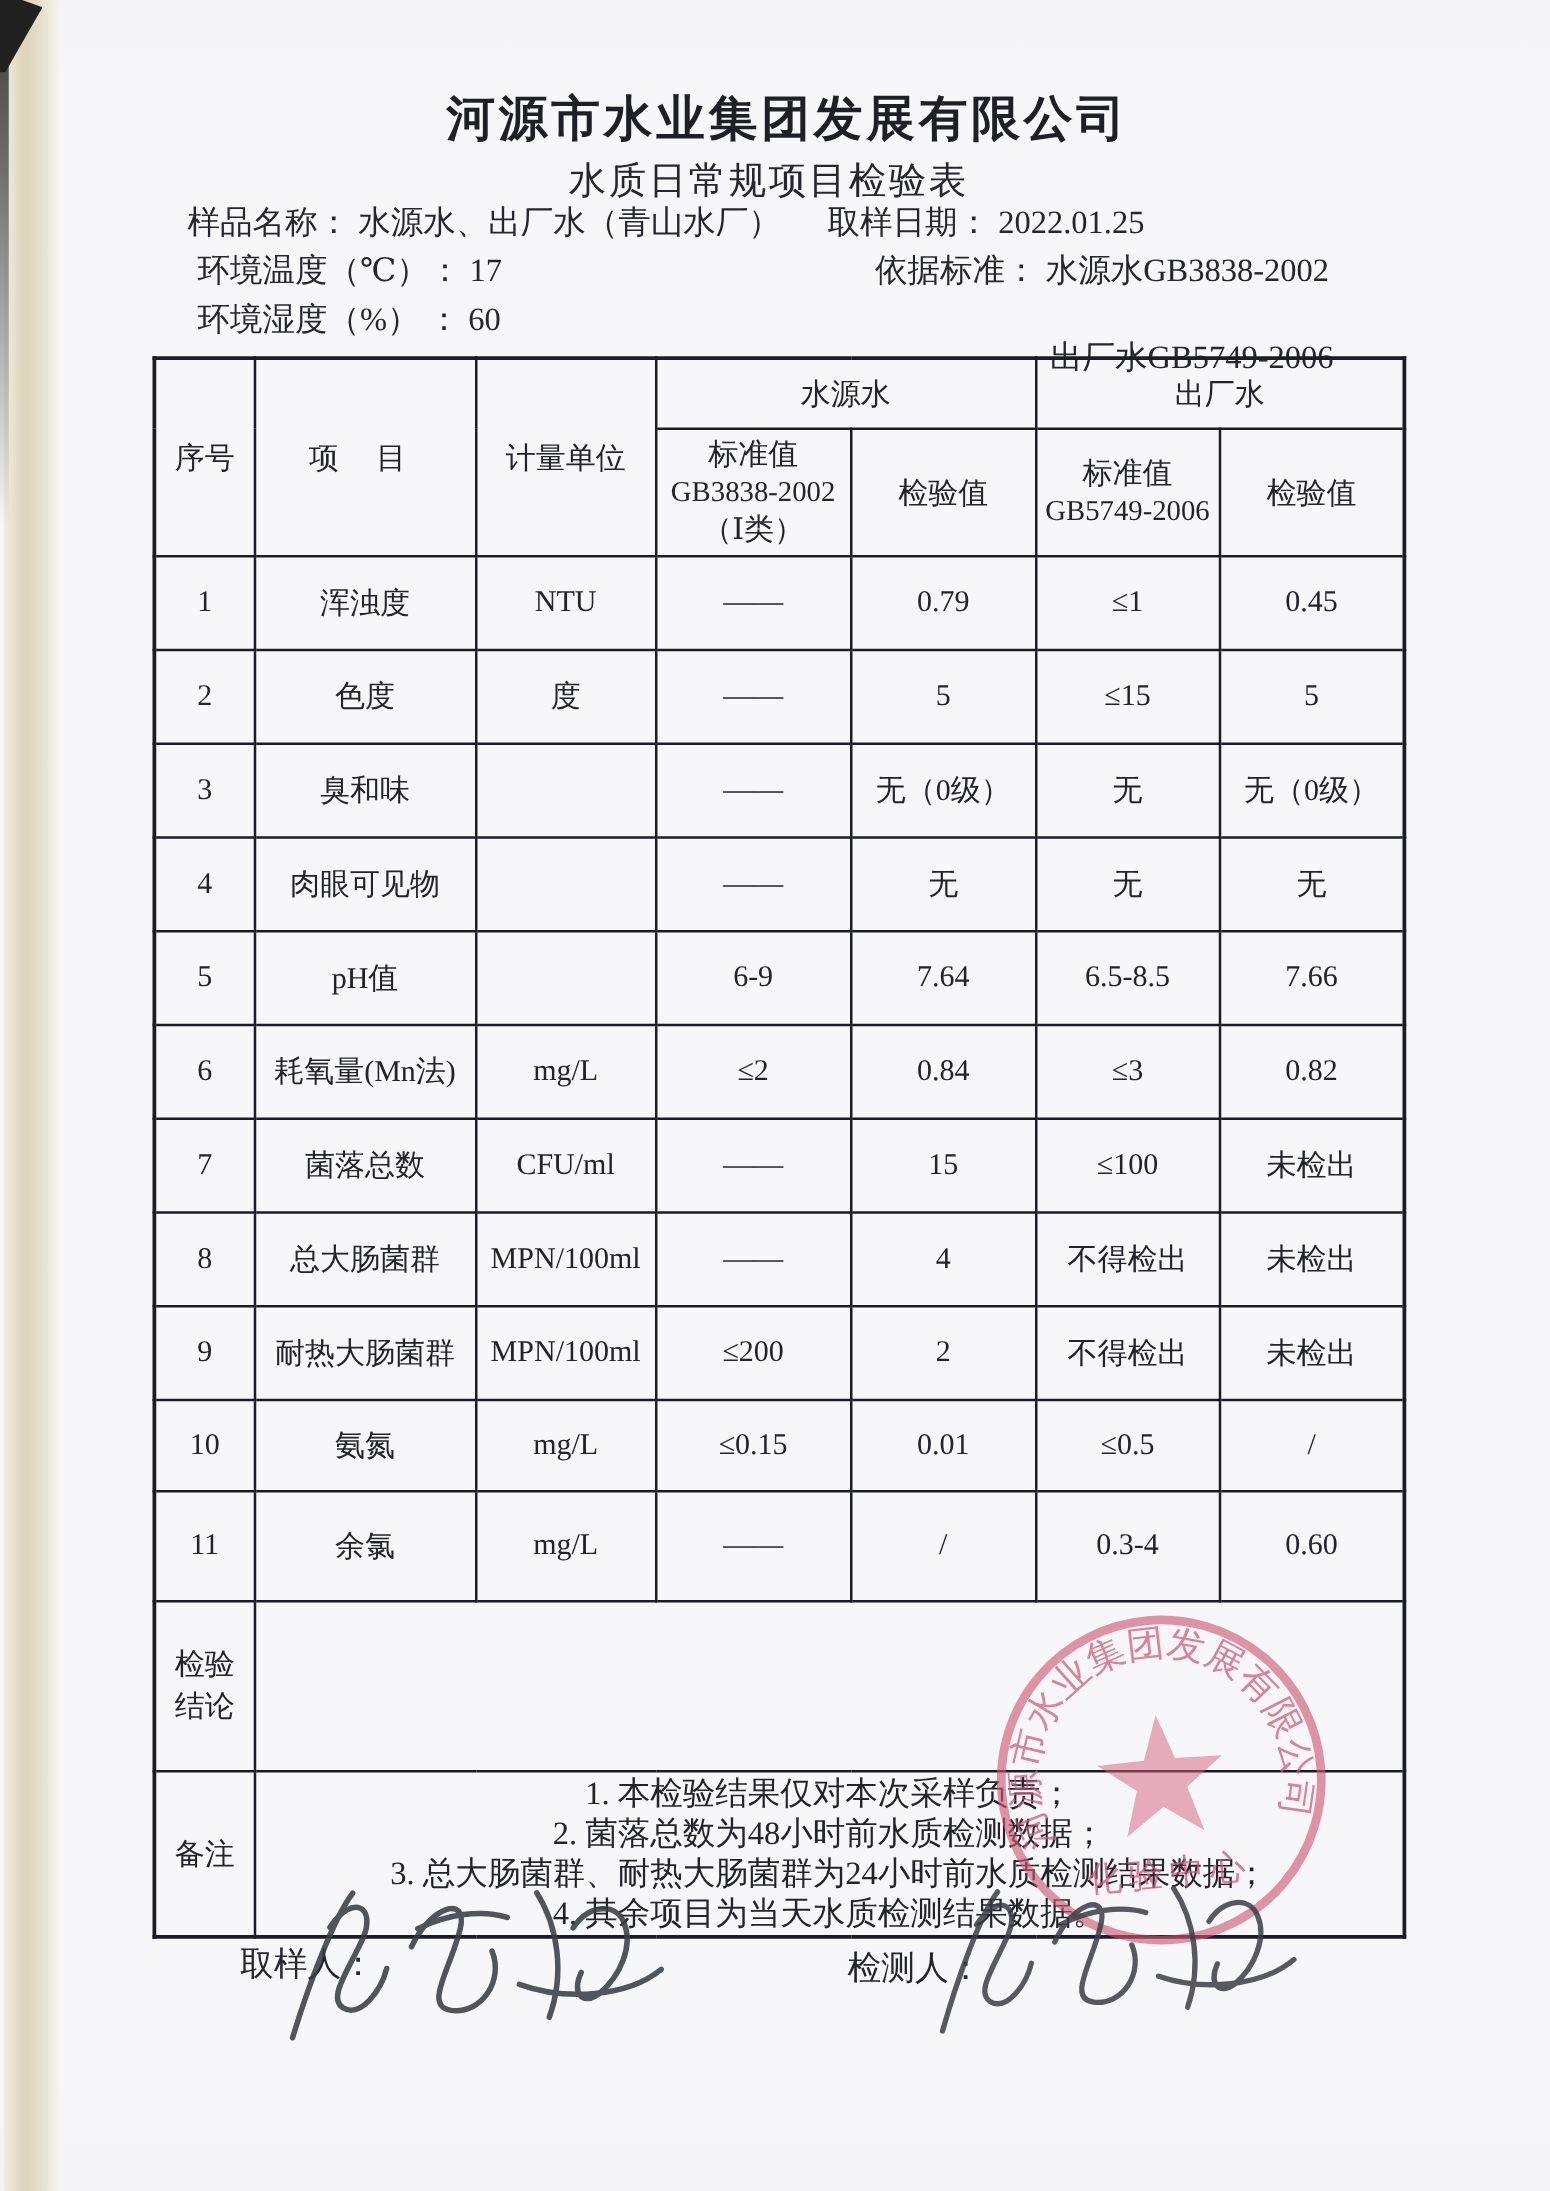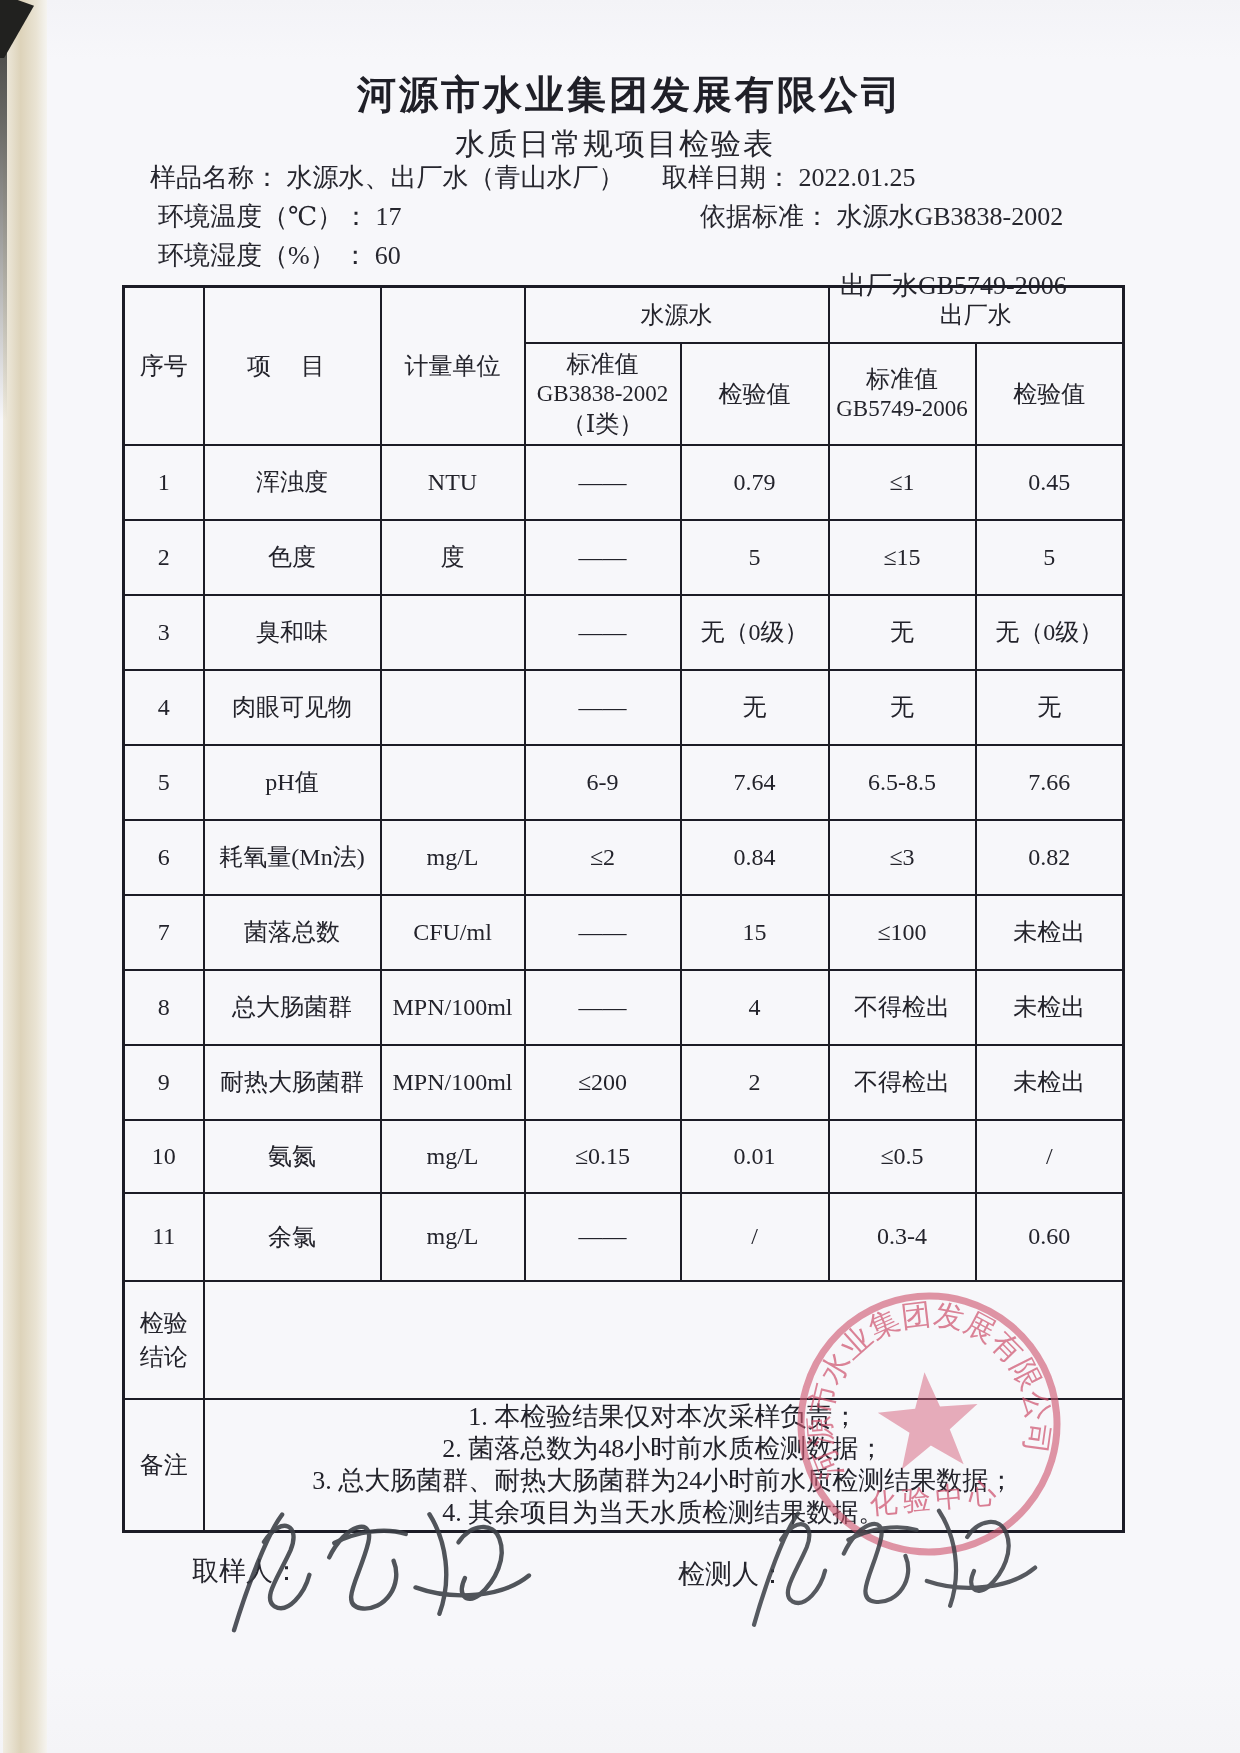--- a/index.html
+++ b/index.html
@@ -204,21 +204,21 @@
     </tr>
         <tr style="height:88px">
       <td>11</td>
       <td class="item-cell">余氯</td>
       <td>mg/L</td>
       <td>——</td>
       <td>/</td>
       <td>0.3-4</td>
       <td>0.60</td>
     </tr>
-        <tr style="height:118px">
+        <tr style="height:136px">
         <td class="concl-label">
           <div>检验</div>
           <div>结论</div>
         </td>
         <td colspan="6"></td>
       </tr>
       <tr style="height:133px">
         <td>备注</td>
         <td colspan="6" class="notes-cell">
           <div>1. 本检验结果仅对本次采样负责；</div>

